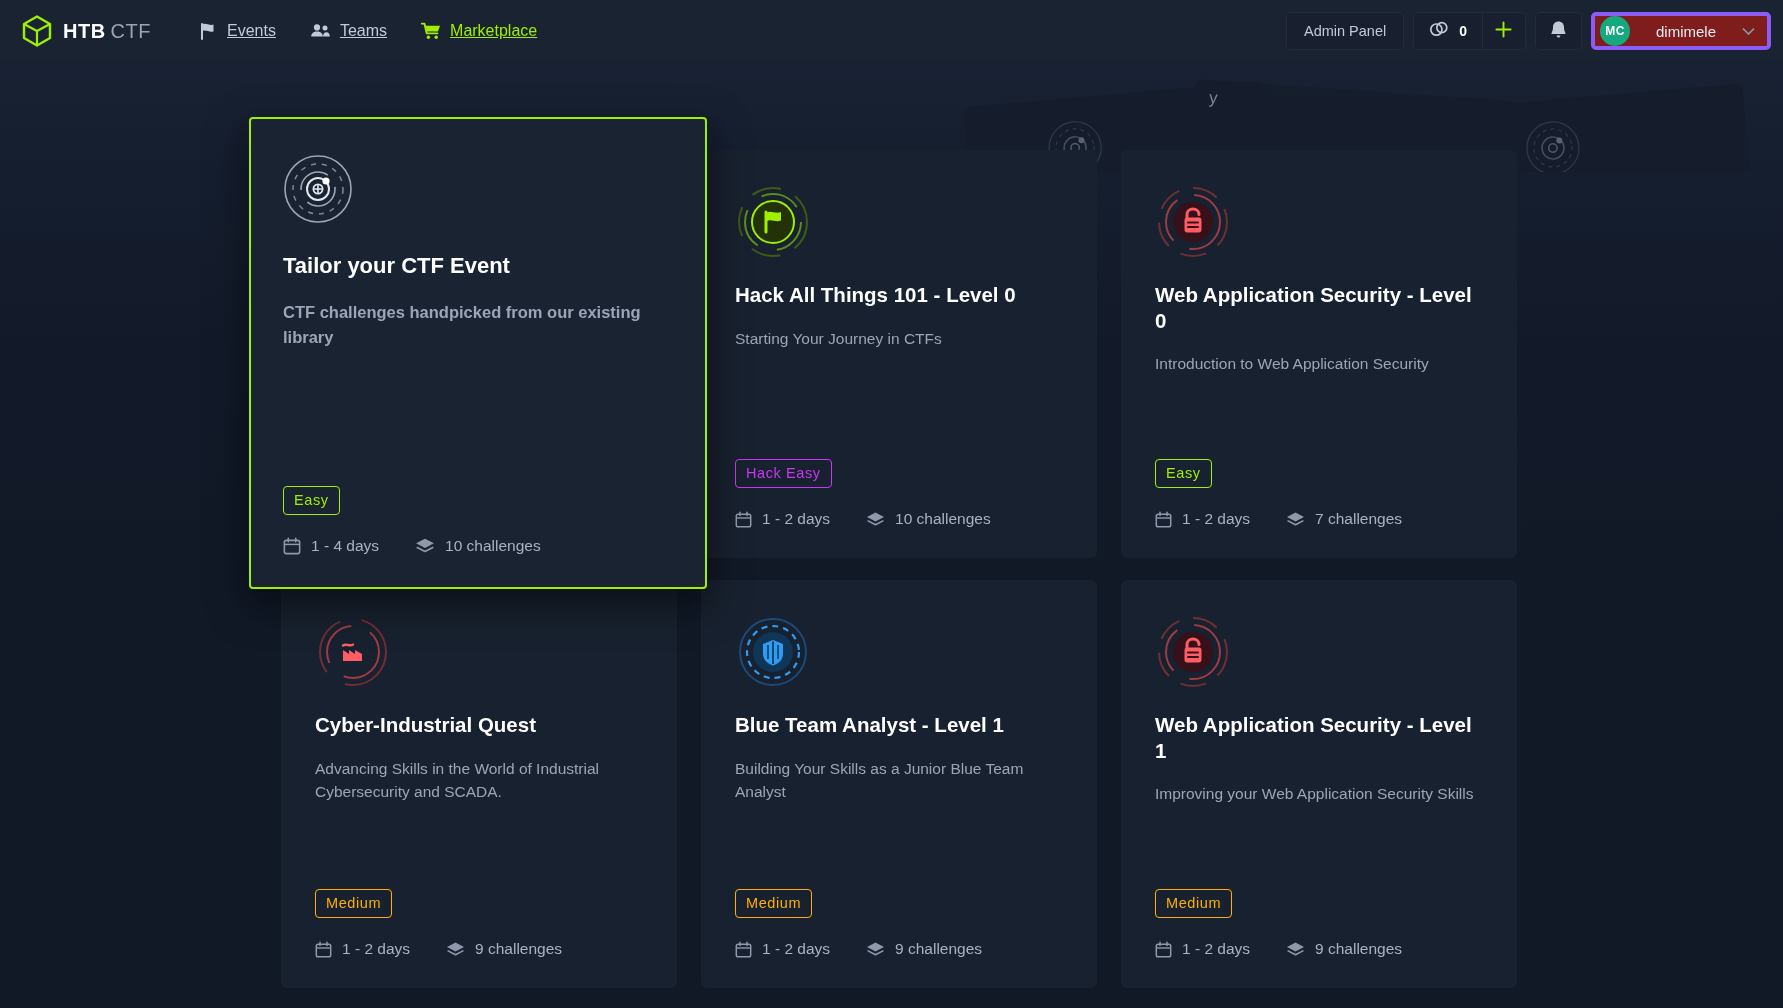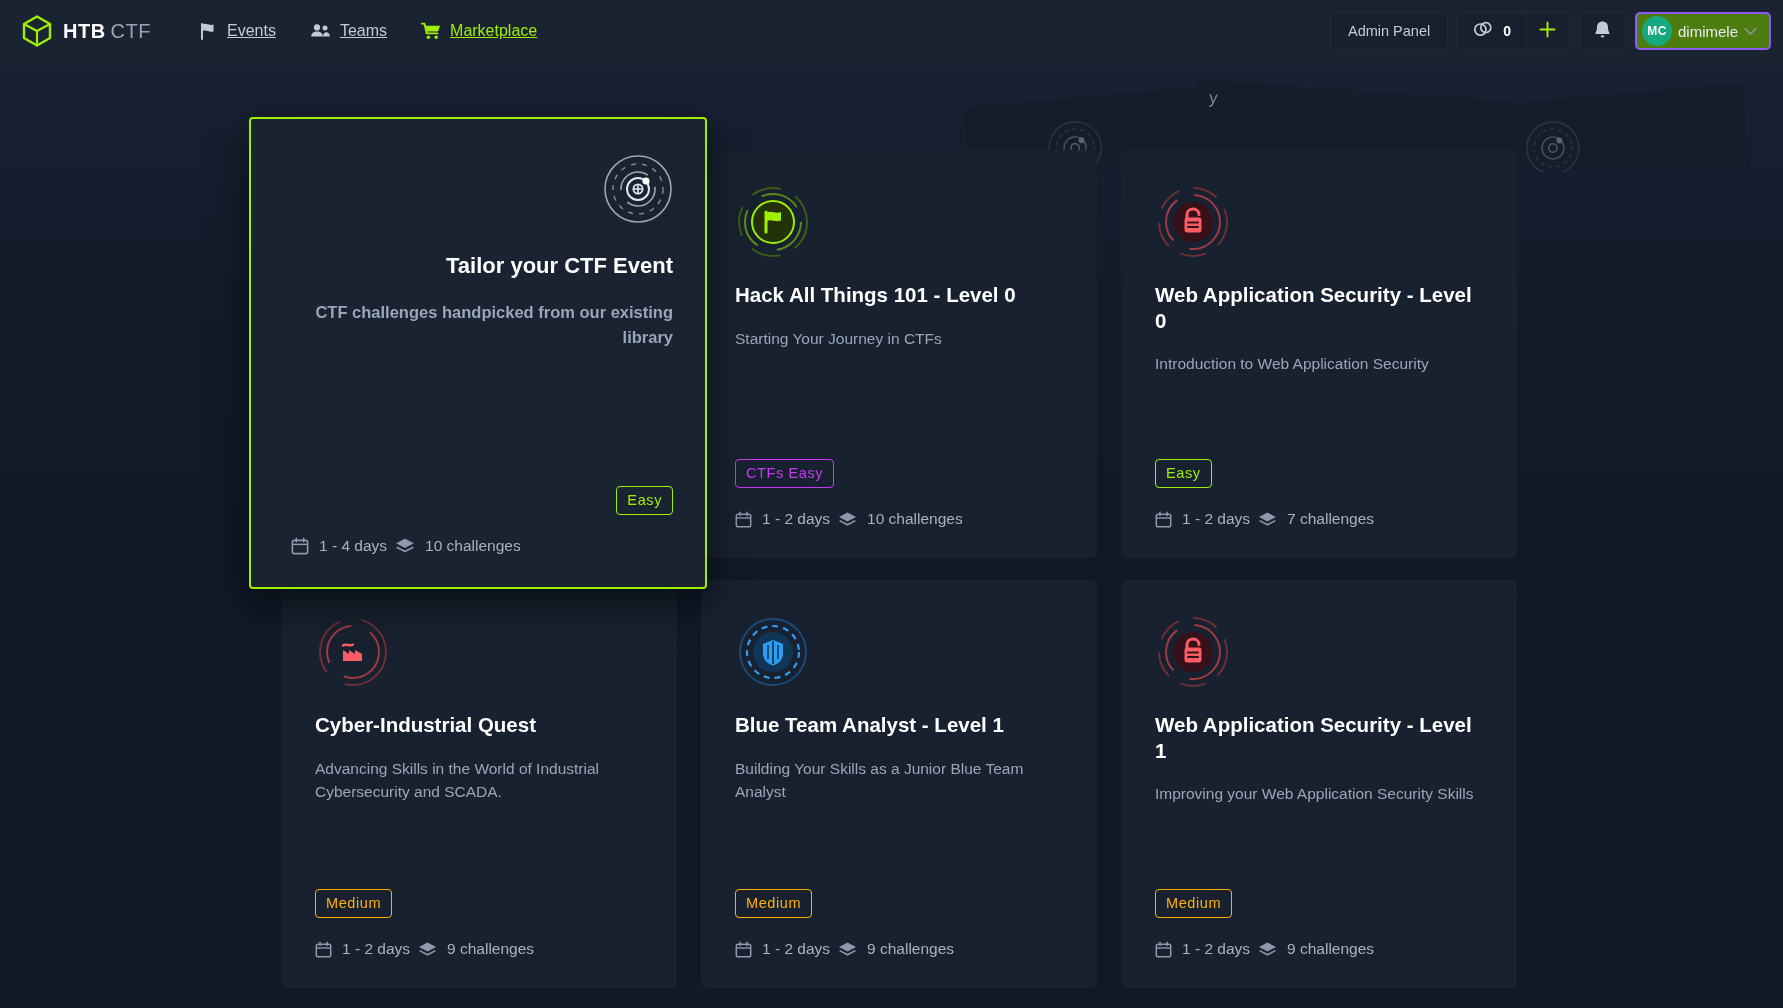--- a/index.html
+++ b/index.html
@@ -47,22 +47,22 @@
     color: #c3cad6; font-size: 14.5px; cursor: pointer;
   }
   .admin-panel { padding: 0 17px; }
   .coin-group { display: flex; align-items: stretch; background: #18202f; border: 1px solid #222c3e; border-radius: 5px; height: 38px; }
   .coin-cell { display: flex; align-items: center; gap: 9px; padding: 0 15px; cursor: pointer; }
   .coin-cell .cnt { font-size: 14px; color: #ffffff; font-weight: bold; }
   .coin-div { width: 1px; background: #222c3e; }
   .plus-cell { display: flex; align-items: center; justify-content: center; width: 42px; cursor: pointer; }
   .bell-btn { width: 47px; }
   .user-chip {
-    background: #4d7c0f; border: 2px solid #8b5cf6; border-radius: 5px;
-    height: 38px; display: flex; align-items: center; gap: 6px;
+    background: #7f1d1d; border: 4px solid #8b5cf6; border-radius: 5px;
+    height: 38px; display: flex; align-items: center; gap: 26px;
     padding: 0 12px 0 5px; cursor: pointer;
   }
   .avatar {
     width: 30px; height: 30px; border-radius: 50%;
     background: #16a97f; color: #ffffff;
     font-size: 12px; font-weight: bold;
     display: flex; align-items: center; justify-content: center;
     letter-spacing: .3px;
   }
   .uname { font-size: 15px; color: #e8ecf2; }
@@ -112,38 +112,37 @@
     display: inline-block;
     border: 1px solid currentColor;
     border-radius: 4px;
     padding: 5px 10px 6px;
     font-size: 14.5px; letter-spacing: .6px;
     margin-bottom: 22px;
   }
   .badge.easy { color: #9fef00; }
   .badge.veryeasy { color: #c739f2; }
   .badge.medium { color: #ffaf00; }
-  .meta-row { display: flex; align-items: center; gap: 8px; }
+  .meta-row { display: flex; align-items: center; gap: 36px; }
   .meta { display: flex; align-items: center; gap: 10px; font-size: 15.5px; color: #a7b2c2; }
   .meta svg { display: block; flex: 0 0 auto; }
 
   
   .highlight-card {
     position: absolute;
     left: 249px; top: 117px;
     width: 458px; height: 472px;
     background: #1a2332;
     border: 2px solid #9fef00;
     border-radius: 4px;
-    padding: 35px 32px 32px 40px;
+    padding: 35px 32px 32px 32px;
     display: flex; flex-direction: column;
     z-index: 20;
     box-shadow: 0 14px 40px rgba(0,0,0,.55);
     cursor: pointer;
-    text-align: right;
   }
   .highlight-card .card-title { font-size: 22px; margin-bottom: 20px; }
   .highlight-card .card-desc { font-size: 16.5px; font-weight: bold; }
 </style>
 </head>
 <body>
 
 <div class="page">
 
   <div class="header">
@@ -282,21 +281,21 @@
           <circle cx="38" cy="38" r="34" fill="none" stroke="#3e5a14" stroke-width="2" stroke-dasharray="30 16"></circle>
           <circle cx="38" cy="38" r="28" fill="none" stroke="#5c8a1d" stroke-width="2" stroke-dasharray="40 20"></circle>
           <circle cx="38" cy="38" r="21" fill="#243208" stroke="#9fef00" stroke-width="2"></circle>
           <path d="M31 28 L31 48" stroke="#9fef00" stroke-width="3" stroke-linecap="round"></path>
           <path d="M32 28.4 C36 26.4 41 30 46 28 L46 36.6 C41 38.6 36 35 32 37 Z" fill="#9fef00"></path>
         </svg>
       </div>
       <div class="card-title">Hack All Things 101 - Level 0</div>
       <div class="card-desc">Starting Your Journey in CTFs</div>
       <div class="card-foot">
-        <span class="badge veryeasy">CTFs Easy</span>
+        <span class="badge veryeasy">Hack Easy</span>
         <div class="meta-row">
           <span class="meta">
             <span>
               <svg width="17" height="17" viewBox="0 0 17 17">
                 <rect x="1.3" y="3.2" width="14.4" height="12.5" rx="1.8" fill="none" stroke="#8e99ab" stroke-width="1.5"></rect>
                 <path d="M1.3 7 L15.7 7" stroke="#8e99ab" stroke-width="1.4"></path>
                 <path d="M5 1.3 L5 4.4 M12 1.3 L12 4.4" stroke="#8e99ab" stroke-width="1.5" stroke-linecap="round"></path>
               </svg>
             </span>
             <span>1 - 2 days</span>

